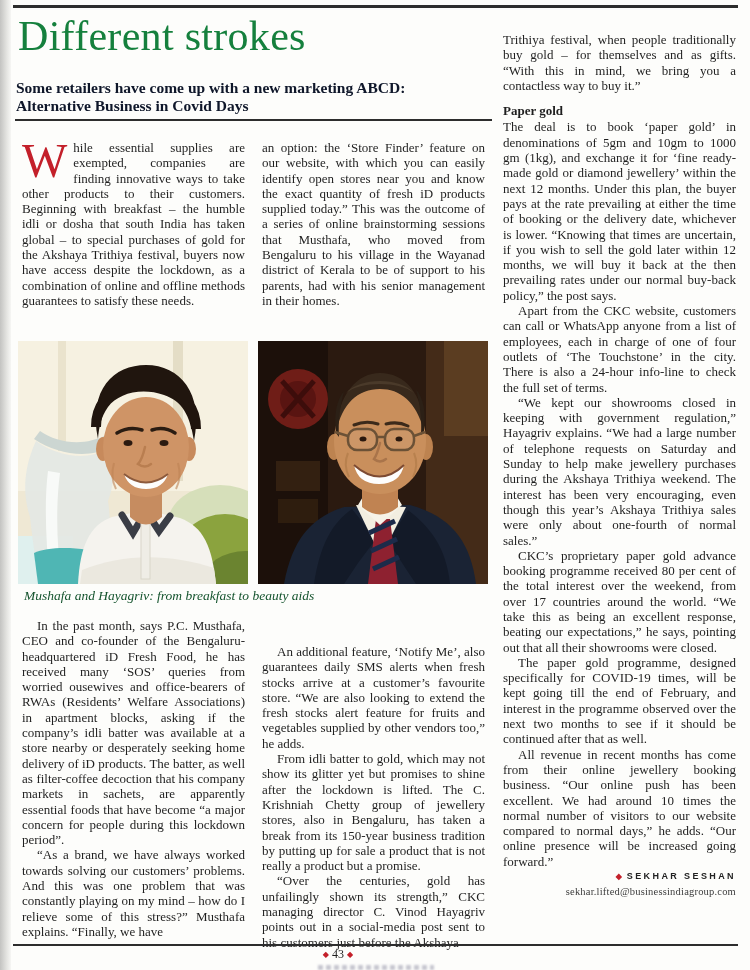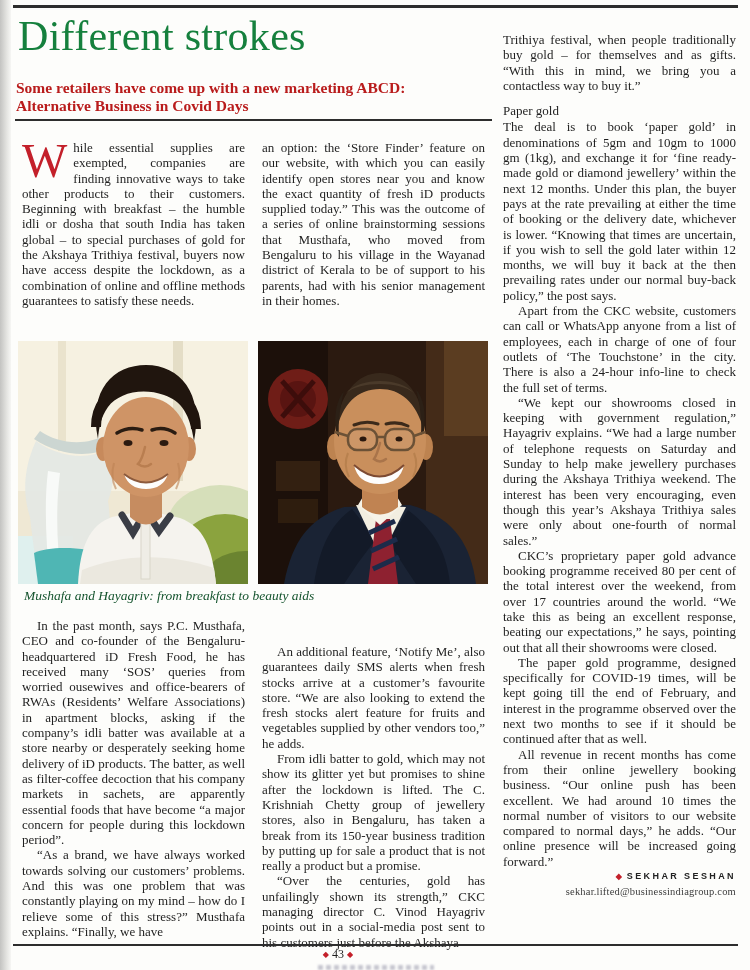--- a/index.html
+++ b/index.html
@@ -8,36 +8,36 @@
   .scan-edge-left{position:absolute;left:0;top:0;width:11px;height:970px;
         background:linear-gradient(90deg,#c3c3c1,#e6e6e3 65%,#f6f6f4);}
   .rule{position:absolute;background:#2d2d2d;}
   .rule-top{left:13px;top:5px;width:725px;height:2.5px;}
   .rule-subtitle{left:15px;top:119px;width:477px;height:2px;}
   .rule-bottom{left:13px;top:944px;width:725px;height:2px;}
 
   .title{position:absolute;left:18px;top:12px;margin:0;font-size:42px;font-weight:400;
          letter-spacing:.3px;color:#15803d;}
   .subtitle{position:absolute;left:16px;top:79px;width:472px;font-weight:700;
-         font-size:15.5px;line-height:18px;white-space:pre-line;color:#b91c1c;}
+         font-size:15.5px;line-height:18px;white-space:pre-line;color:#0f172a;}
 
   .col{position:absolute;text-align:justify;font-size:13px;line-height:15.3px;
        hyphens:auto;-webkit-hyphens:auto;}
   .col p{margin:0;}
   .col p.indent{text-indent:15px;}
   .col1a{left:22px;top:140px;width:223px;}
   .col2a{left:262px;top:140px;width:223px;}
   .col1b{left:22px;top:618px;width:223px;}
   .col2b{left:262px;top:644px;width:223px;}
   .col3{left:503px;top:32px;width:233px;}
 
   .dropcap{float:left;font-size:48px;line-height:38px;padding:2px 6px 0 0;
            color:#c3202a;font-weight:400;}
 
-  .subhead{font-weight:400;margin-top:10px !important;margin-bottom:1px !important;
+  .subhead{font-weight:700;margin-top:10px !important;margin-bottom:1px !important;
            text-align:left;}
 
   .photo{position:absolute;top:341px;width:230px;height:243px;background:#ddd;}
   .photo1{left:18px;}
   .photo2{left:258px;}
   .photo svg{display:block;width:100%;height:100%;}
 
   .caption{position:absolute;left:24px;top:588px;width:460px;font-style:italic;
            font-size:13.5px;color:#14532d;}
 

